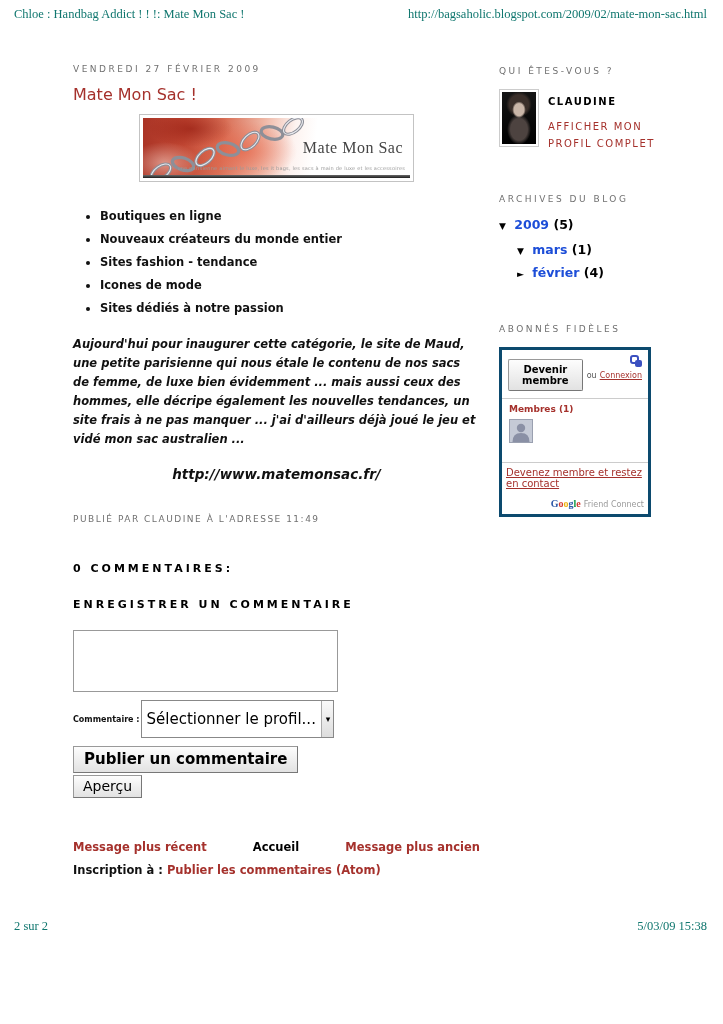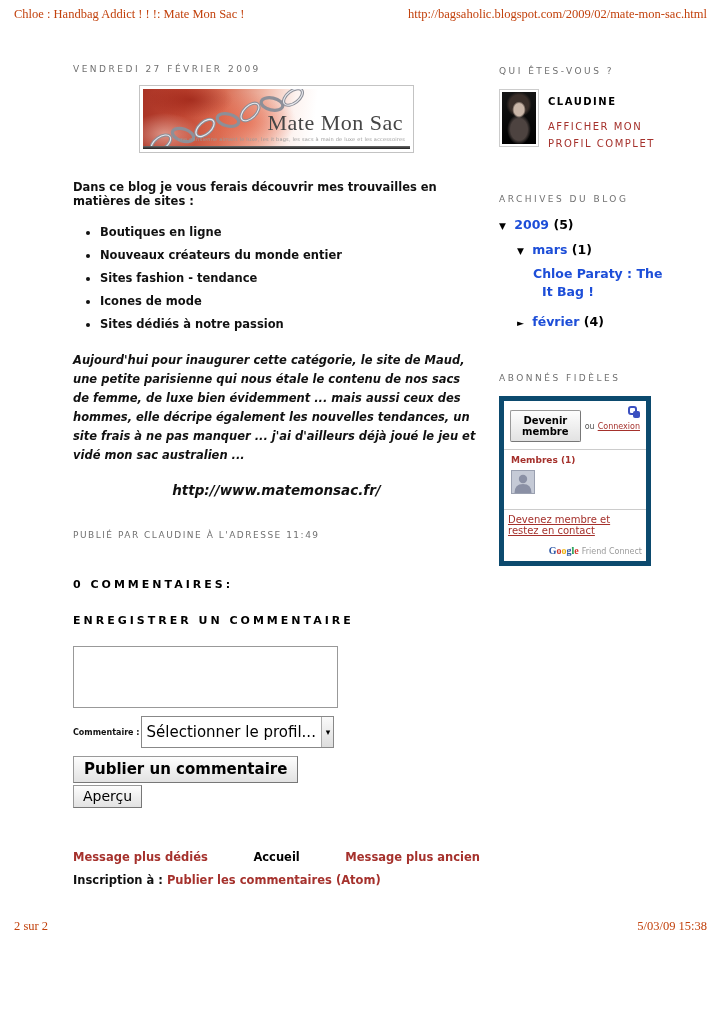--- a/index.html
+++ b/index.html
@@ -5,21 +5,21 @@
   * { margin:0; padding:0; box-sizing:border-box; }
   html,body { background:#ffffff; }
   body {
     width:723px; height:1024px; position:relative; overflow:hidden;
     font-family:"DejaVu Sans","Liberation Sans",sans-serif; color:#111;
   }
   
   .print-bar {
     position:absolute; left:14px; right:16px; display:flex;
     justify-content:space-between; font-family:"Liberation Serif",serif;
-    font-size:12.5px; color:#c2410c;
+    font-size:12.5px; color:#0f766e;
   }
   #print-header { top:7px; }
   #print-footer { top:919px; }
 
   
   #main { position:absolute; left:73px; top:58px; width:407px; }
   .eyebrow { font-size:9px; letter-spacing:2.5px; color:#707070; }
   .post-date { margin:6px 0 11px; }
   .post-title { font-size:16px; font-weight:normal; color:#a5312c; margin:0 0 10px; }
 
@@ -32,21 +32,21 @@
     position:relative; width:267px; height:60px; overflow:hidden;
     background:
       radial-gradient(ellipse 60px 26px at 18% 18%, rgba(140,20,10,.55), rgba(140,20,10,0) 70%),
       radial-gradient(ellipse 50px 30px at 8% 75%, rgba(255,230,220,.5), rgba(255,230,220,0) 70%),
       radial-gradient(ellipse 70px 40px at 38% 55%, rgba(230,90,60,.6), rgba(230,90,60,0) 75%),
       linear-gradient(97deg,#a93325 0%,#c24834 16%,#d96f56 30%,#eeb5a3 44%,#fdf3f0 56%,#ffffff 64%);
   }
   .banner-img svg.chain { position:absolute; left:0; top:0; }
   .banner-title {
     position:absolute; right:7px; top:21px;
-    font-family:"Liberation Serif",serif; font-size:22px; color:#454545;
+    font-family:"Liberation Serif",serif; font-size:16px; color:#454545;
     letter-spacing:.5px;
   }
   .banner-tagline {
     position:absolute; right:5px; bottom:7px; font-size:5px; color:#9a9a9a;
     letter-spacing:.2px; white-space:nowrap;
   }
   .banner-bottom-bar {
     position:absolute; left:0; right:0; bottom:0; height:3px;
     background:linear-gradient(#6a6a6a,#1f1f1f);
   }
@@ -65,21 +65,21 @@
   .comments-count { font-size:11px; font-weight:bold; letter-spacing:3px; color:#000; margin:0 0 23px; }
   .form-title    { font-size:11px; font-weight:bold; letter-spacing:3px; color:#000; margin:0 0 19px; }
 
   textarea.comment-box {
     width:265px; height:62px; border:1px solid #999; background:#fff;
     resize:none; font-family:inherit; font-size:11px; display:block;
   }
   .comment-row { display:flex; align-items:center; margin-top:8px; }
   .comment-label { font-size:8px; font-weight:bold; white-space:nowrap; }
   .profile-select {
-    margin-left:2px; width:193px; height:32px; border:1px solid #888;
+    margin-left:2px; width:193px; height:38px; border:1px solid #888;
     background:#fff; display:flex; align-items:center; position:relative;
     cursor:default;
   }
   .profile-select .sel-text { font-size:15px; padding-left:4px; color:#000; flex:1; white-space:nowrap; overflow:hidden; }
   .profile-select .sel-arrow {
     width:12px; align-self:stretch; border-left:1px solid #aaa;
     background:linear-gradient(#fafafa,#ddd); display:flex; align-items:center; justify-content:center;
     font-size:9px; color:#000;
   }
   .btn {
@@ -122,21 +122,21 @@
   .arch a { color:#1d4ed8; text-decoration:none; }
   .arch .cnt { color:#000; }
   .arch-year  { margin:3px 0 10px; }
   .arch-month { margin:0 0 8px 18px; }
   .arch-post  { margin:0 0 13px 34px; line-height:18px; }
   .arch-post .line2 { display:block; margin-left:9px; }
   .arch-closed { margin:2px 0 0 18px; }
 
   .followers-heading { margin-top:44px; }
   .fc-widget {
-    width:152px; height:170px; border:5px solid #0c4a6e; background:#fff;
+    width:152px; height:170px; border:3px solid #0c4a6e; background:#fff;
     display:flex; flex-direction:column; position:relative; margin-top:1px;
   }
   .fc-header { padding:9px 6px 7px; display:flex; align-items:center; }
   .join-btn { font-size:10px; font-weight:bold; padding:4px 7px; border-radius:2px; }
   .or-label { font-size:8px; color:#555; margin:0 3px 0 4px; }
   .signin-link { font-size:8px; color:#a5312c; }
   .fc-icon { position:absolute; top:5px; right:5px; }
   .fc-members { border-top:1px solid #ccc; padding:5px 7px; flex:1; }
   .members-label { font-size:9px; font-weight:bold; color:#a5312c; margin-bottom:5px; }
   .member-avatar {
@@ -153,20 +153,21 @@
 </head>
 <body>
 
 <div class="print-bar" id="print-header">
   <span>Chloe : Handbag Addict ! ! !: Mate Mon Sac !</span>
   <span>http://bagsaholic.blogspot.com/2009/02/mate-mon-sac.html</span>
 </div>
 
 <div id="main">
   <div class="eyebrow post-date">VENDREDI 27 FÉVRIER 2009</div>
+  <h1 class="post-title">Mate Mon Sac !</h1>
 
   <div class="banner-frame">
     <div class="banner-img">
       <svg class="chain" width="267" height="60" viewBox="0 0 267 60">
         <g fill="none" stroke="#8d8f98" stroke-width="3.2">
           <ellipse cx="18" cy="54" rx="11" ry="6" transform="rotate(-35 18 54)"></ellipse>
           <ellipse cx="40" cy="46" rx="11" ry="6" transform="rotate(18 40 46)"></ellipse>
           <ellipse cx="62" cy="39" rx="11" ry="6" transform="rotate(-42 62 39)"></ellipse>
           <ellipse cx="85" cy="31" rx="11" ry="6" transform="rotate(14 85 31)"></ellipse>
           <ellipse cx="107" cy="23" rx="11" ry="6" transform="rotate(-44 107 23)"></ellipse>
@@ -179,21 +180,20 @@
           <ellipse cx="107" cy="23" rx="11" ry="6" transform="rotate(-44 107 23)"></ellipse>
           <ellipse cx="150" cy="8" rx="11" ry="6" transform="rotate(-38 150 8)"></ellipse>
         </g>
       </svg>
       <span class="banner-title">Mate Mon Sac</span>
       <span class="banner-tagline">une parisienne aimant le luxe, les it bags, les sacs à main de luxe et les accessoires</span>
       <div class="banner-bottom-bar"></div>
     </div>
   </div>
 
-  <p class="intro">Dans ce blog je vous ferais découvrir mes trouvailles en matières de sites :</p>
 
   <ul class="post-bullets">
     <li>Boutiques en ligne</li>
     <li>Nouveaux créateurs du monde entier</li>
     <li>Sites fashion - tendance</li>
     <li>Icones de mode</li>
     <li>Sites dédiés à notre passion</li>
   </ul>
 
   <p class="body-para">Aujourd'hui pour inaugurer cette catégorie, le site de Maud, une petite parisienne qui nous étale le contenu de nos sacs de femme, de luxe bien évidemment ... mais aussi ceux des hommes, elle décripe également les nouvelles tendances, un site frais à ne pas manquer ... j'ai d'ailleurs déjà joué le jeu et vidé mon sac australien ...</p>
@@ -214,21 +214,21 @@
     <div class="profile-select">
       <span class="sel-text">Sélectionner le profil...</span>
       <span class="sel-arrow">▾</span>
     </div>
   </div>
 
   <button class="btn publish-btn">Publier un commentaire</button><br>
   <button class="btn preview-btn">Aperçu</button>
 
   <div class="pager">
-    <a class="red" href="#">Message plus dédiés</a>
+    <a class="red" href="#">Message plus récent</a>
     <a class="home" href="#">Accueil</a>
     <a class="red" href="#">Message plus ancien</a>
   </div>
 
   <div class="subscribe">
     <span>Inscription à :</span>
     <a href="#">Publier les commentaires (Atom)</a>
   </div>
 </div>
 
@@ -247,23 +247,20 @@
   <div class="eyebrow sb-heading archives-heading">ARCHIVES DU BLOG</div>
   <div class="arch arch-year">
     <span class="tri">▼</span>
     <a href="#">2009</a>
     <span class="cnt">(5)</span>
   </div>
   <div class="arch arch-month">
     <span class="tri">▼</span>
     <a href="#">mars</a>
     <span class="cnt">(1)</span>
-  </div>
-  <div class="arch arch-post">
-    <a href="#"><span>Chloe Paraty : The</span><span class="line2">It Bag !</span></a>
   </div>
   <div class="arch arch-closed">
     <span class="tri">►</span>
     <a href="#">février</a>
     <span class="cnt">(4)</span>
   </div>
 
   <div class="eyebrow sb-heading followers-heading">ABONNÉS FIDÈLES</div>
   <div class="fc-widget">
     <div class="fc-header">

